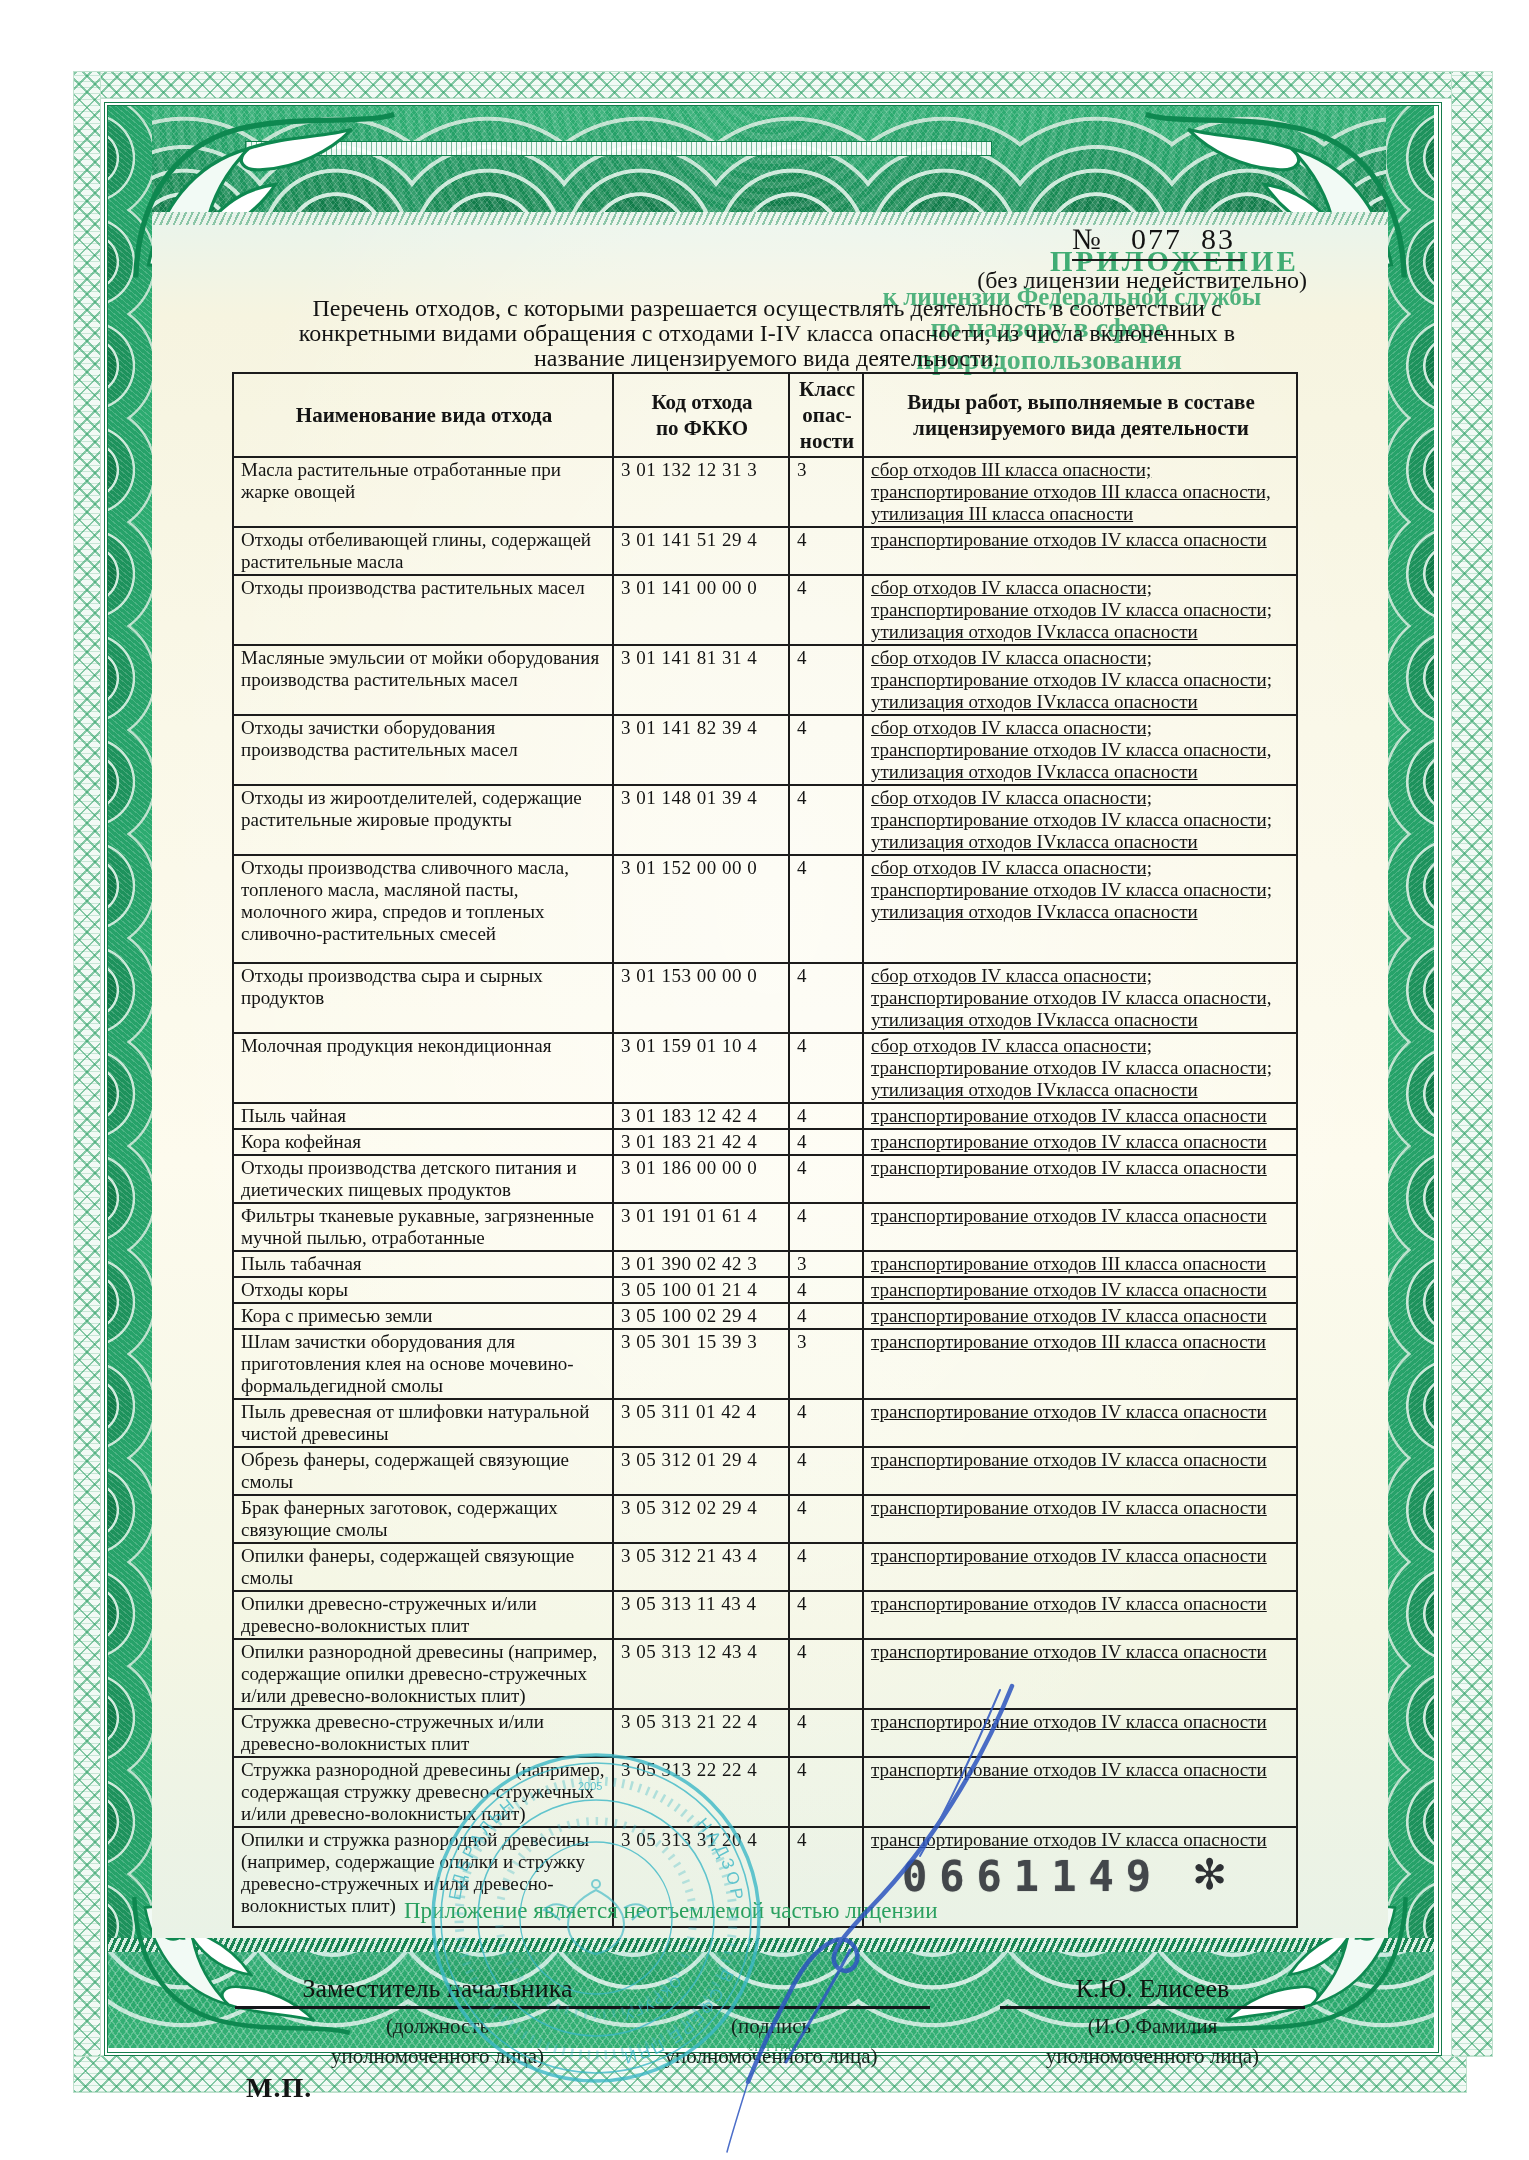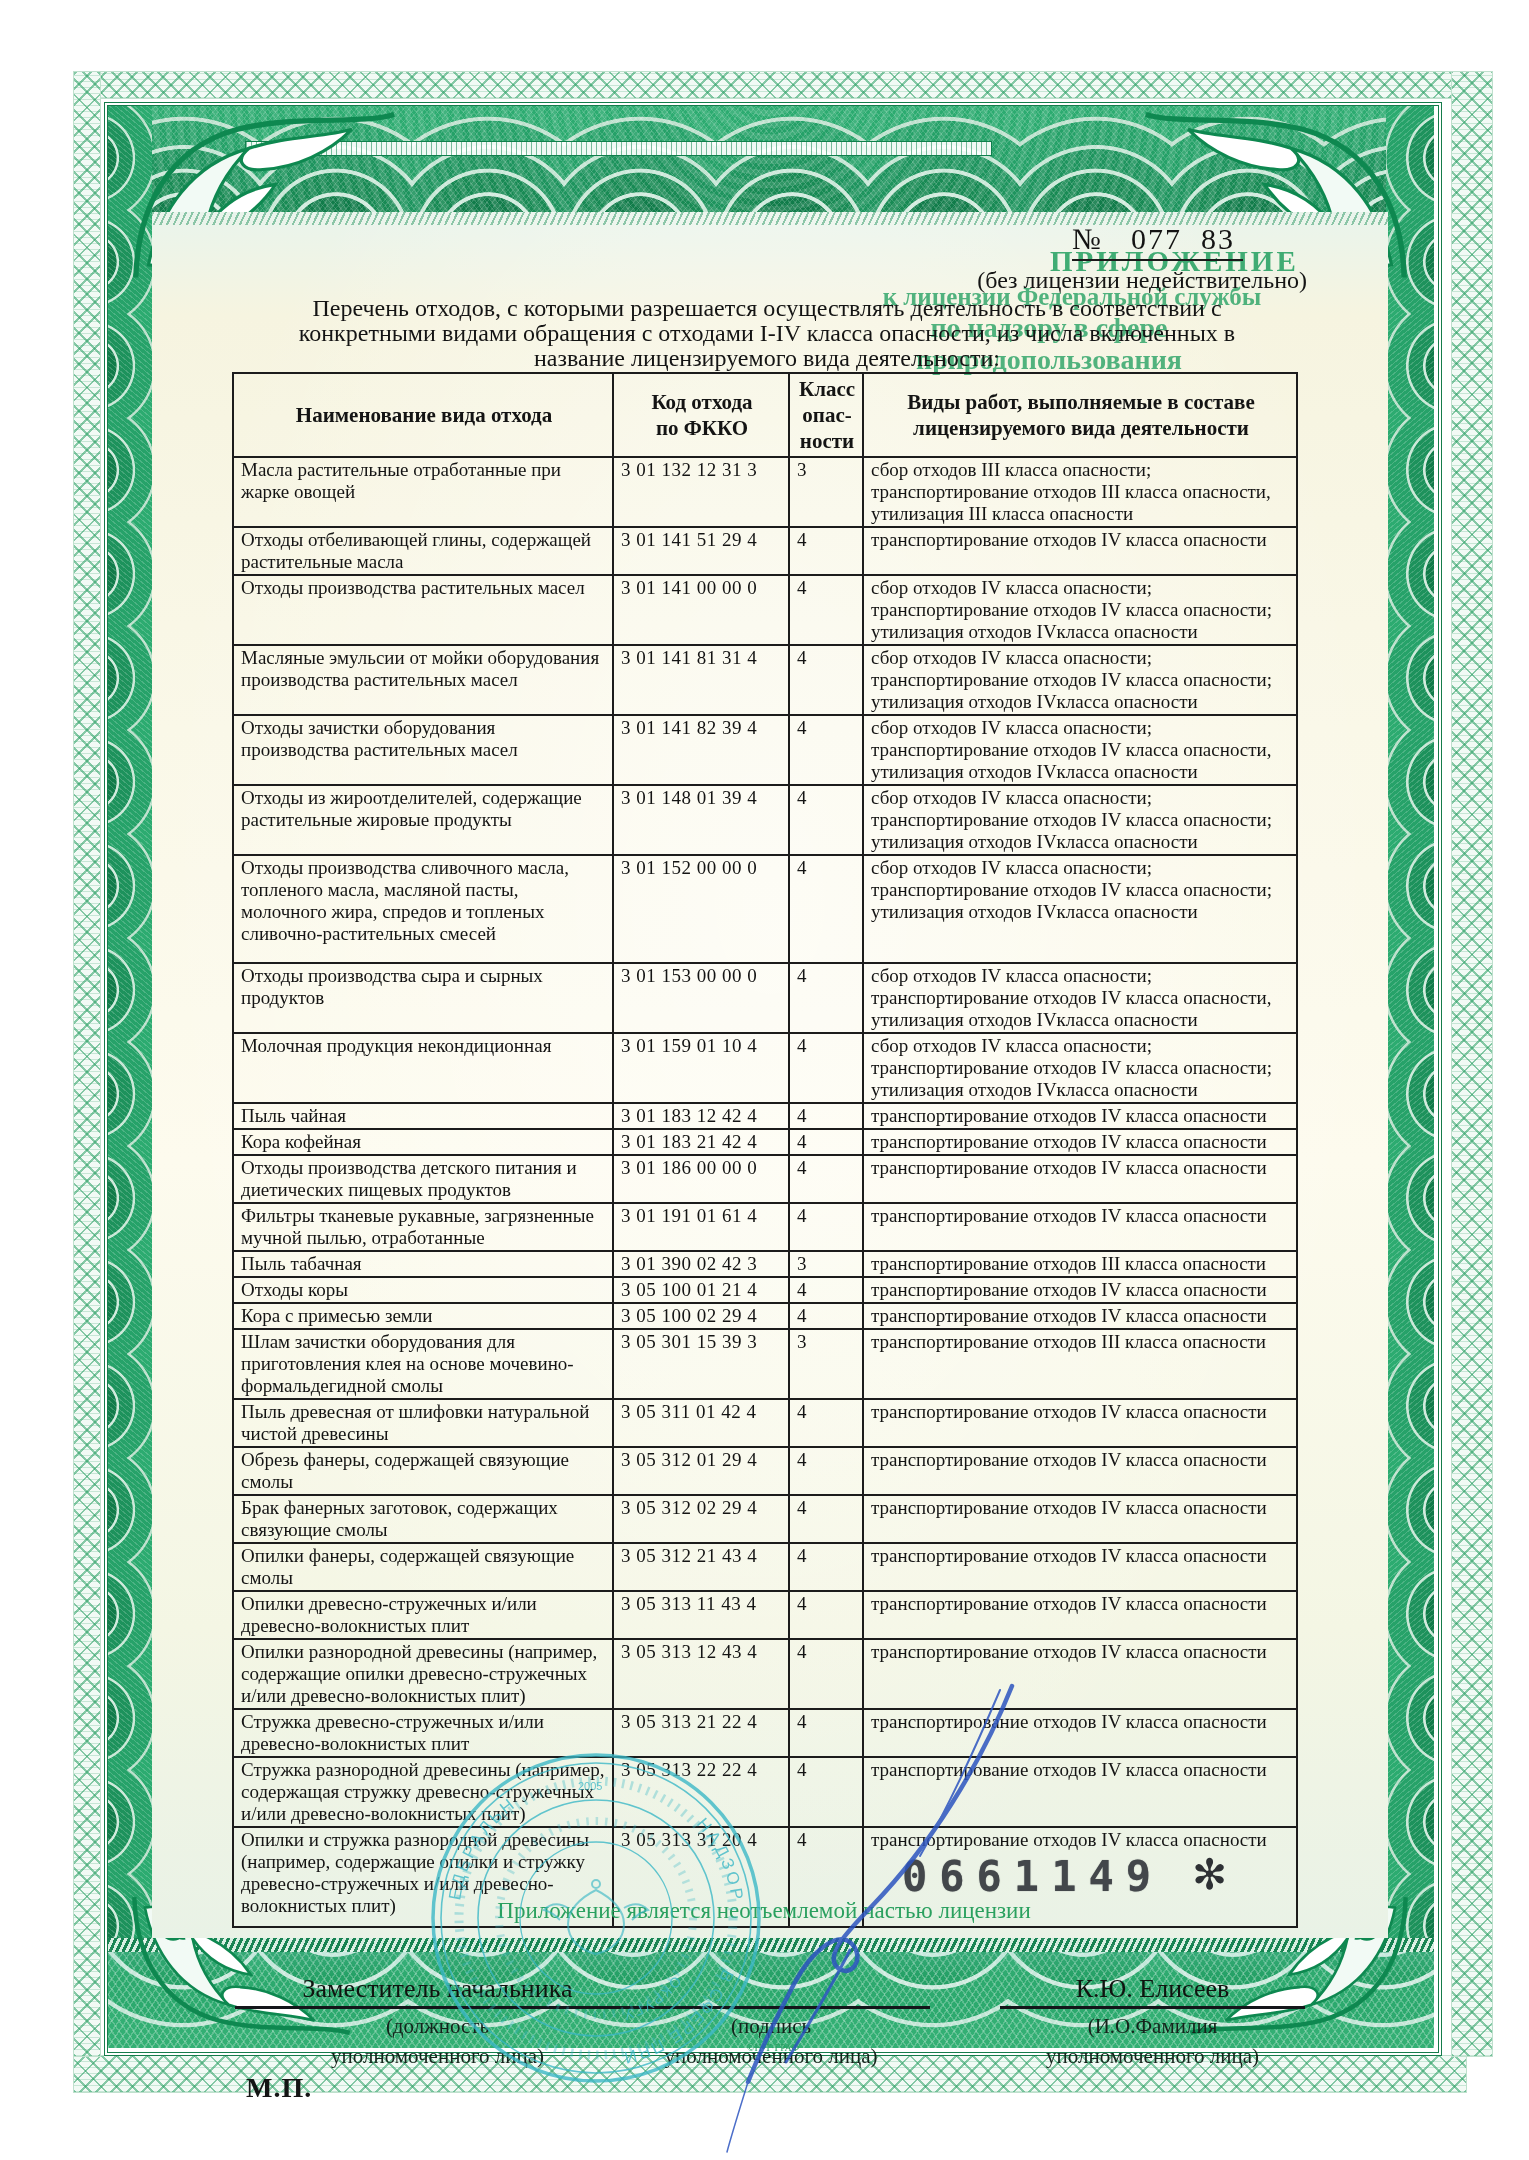--- a/index.html
+++ b/index.html
@@ -67,29 +67,29 @@
   #green-l1{left:730px;top:71px;width:380px;text-align:center;font-size:25px;font-weight:bold;color:#28a264;opacity:.8;z-index:1;}
   #green-l2{left:652px;top:100px;width:490px;text-align:center;font-size:28px;font-weight:bold;color:#28a264;opacity:.8;z-index:1;}
   #intro{left:25px;top:84px;width:1180px;text-align:center;font-size:24px;line-height:25px;z-index:2;}
   
   #waste-table{position:absolute;left:80px;top:160px;z-index:2;border-collapse:collapse;table-layout:fixed;width:1064px;
     font-size:19px;line-height:22px;}
   #waste-table col.c1{width:380px}#waste-table col.c2{width:176px}#waste-table col.c3{width:74px}#waste-table col.c4{width:434px}
   #waste-table th,#waste-table td{border:2px solid #1c1c1c;vertical-align:top;padding:1px 5px 1px 7px;}
   #waste-table thead tr{height:84px;}
   #waste-table th{font-size:21px;font-weight:bold;text-align:center;vertical-align:middle;white-space:pre-line;line-height:26px;}
-  .c-works{white-space:pre-line;}
+  .c-works{white-space:pre-line;text-decoration:underline;}
   .c-code{letter-spacing:.5px;}
   
   #overlay-svg{position:absolute;left:0;top:0;z-index:6;pointer-events:none;}
   #serial{position:absolute;left:902px;top:1852px;z-index:5;
     font-family:"DejaVu Sans Mono", monospace;font-weight:bold;font-size:42px;color:#43474b;letter-spacing:12px;
     text-shadow:0 0 1px rgba(60,64,68,.6);}
   #serial-star{position:absolute;left:1192px;top:1850px;z-index:5;font-size:42px;color:#2e3135;font-family:"DejaVu Sans", sans-serif;}
-  #footer-note{position:absolute;left:424px;top:1898px;width:680px;text-align:center;z-index:4;
+  #footer-note{position:absolute;left:404px;top:1898px;width:680px;text-align:left;z-index:4;
     font-size:23px;color:#2aa05f;font-weight:500;}
   
   .sig-value{position:absolute;text-align:center;font-size:26px;color:#10130f;z-index:4;}
   .sig-line{position:absolute;border-top:3px solid #14161a;z-index:4;}
   .sig-cap{position:absolute;text-align:center;font-size:21px;color:#15231b;z-index:4;}
   #mp{position:absolute;left:246px;top:2072px;font-size:28px;font-weight:bold;z-index:4;letter-spacing:1px;}
   #printer-mark{position:absolute;left:728px;top:2042px;width:90px;text-align:center;font-size:10px;color:#2a9d60;z-index:4;}
 </style>
 </head>
 <body>

